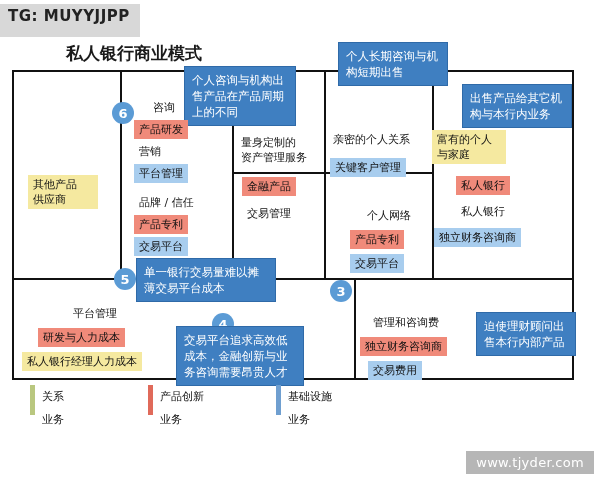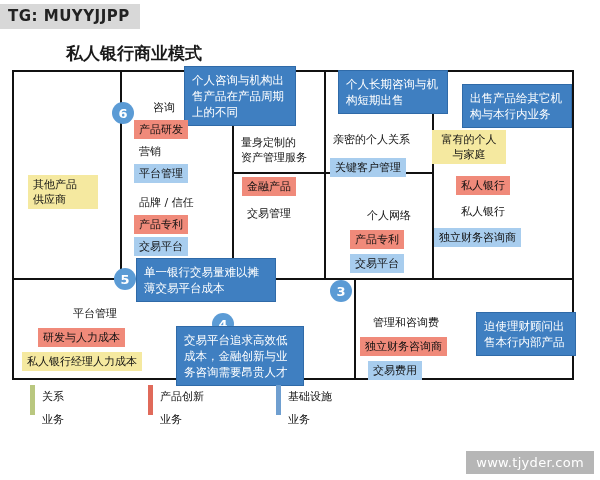--- a/index.html
+++ b/index.html
@@ -7,21 +7,21 @@
     width:600px;height:480px;
     background:#ffffff;
     font-family:"DejaVu Sans","Liberation Sans",sans-serif;
     position:relative;
     overflow:hidden;
   }
   .tag{
     position:absolute;left:0;top:4px;
     background:#d8d8d8;color:#222;
     font-size:15px;font-weight:bold;
-    padding:3px 10px 4px 8px;
+    padding:3px 10px 12px 8px;
     letter-spacing:0.5px;
   }
   .watermark{
     position:absolute;right:6px;bottom:6px;
     background:#b6b6b6;color:#ffffff;
     font-size:13px;padding:4px 10px;
     letter-spacing:0.3px;
   }
   .title{
     position:absolute;left:66px;top:42px;
@@ -93,21 +93,21 @@
   <div class="hline" style="top:100px;left:310px;width:108px;right:auto;"></div>
   <div class="vline" style="left:340px;top:206px;height:102px;"></div>
 </div>
 
 <div class="num" style="left:112px;top:102px;">6</div>
 <div class="num" style="left:114px;top:268px;">5</div>
 <div class="num" style="left:212px;top:313px;">4</div>
 <div class="num" style="left:330px;top:280px;">3</div>
 
 <div class="callout" style="left:184px;top:66px;width:112px;">个人咨询与机构出售产品在产品周期上的不同</div>
-<div class="callout" style="left:338px;top:70px;width:110px;">个人长期咨询与机构短期出售</div>
+<div class="callout" style="left:338px;top:42px;width:110px;">个人长期咨询与机构短期出售</div>
 <div class="callout" style="left:462px;top:84px;width:110px;">出售产品给其它机构与本行内业务</div>
 <div class="callout" style="left:136px;top:258px;width:140px;">单一银行交易量难以摊薄交易平台成本</div>
 <div class="callout" style="left:176px;top:326px;width:128px;">交易平台追求高效低成本，金融创新与业务咨询需要昂贵人才</div>
 <div class="callout" style="left:476px;top:312px;width:100px;">迫使理财顾问出售本行内部产品</div>
 
 <div class="chip yellow multi" style="left: 28px; top: 175px; width: 60px; white-space: pre-line;">其他产品
 供应商</div>
 
 <div class="chip plain" style="left:148px;top:98px;">咨询</div>
 <div class="chip red" style="left:134px;top:120px;">产品研发</div>
@@ -121,21 +121,21 @@
 资产管理服务</div>
 <div class="chip red" style="left:242px;top:177px;">金融产品</div>
 <div class="chip plain" style="left:242px;top:204px;">交易管理</div>
 
 <div class="chip plain" style="left:328px;top:130px;">亲密的个人关系</div>
 <div class="chip blue" style="left:330px;top:158px;">关键客户管理</div>
 <div class="chip plain" style="left:350px;top:206px;margin-left:12px;">个人网络</div>
 <div class="chip red" style="left:350px;top:230px;">产品专利</div>
 <div class="chip blue" style="left:350px;top:254px;">交易平台</div>
 
-<div class="chip yellow multi" style="left: 432px; top: 130px; width: 64px; white-space: pre-line; text-align: center;">富有的个人
+<div class="chip yellow multi" style="left: 432px; top: 130px; width: 64px; white-space: pre-line;">富有的个人
 与家庭</div>
 <div class="chip red" style="left:456px;top:176px;">私人银行</div>
 <div class="chip plain" style="left:456px;top:202px;">私人银行</div>
 <div class="chip blue" style="left:434px;top:228px;">独立财务咨询商</div>
 
 <div class="chip plain" style="left:68px;top:304px;">平台管理</div>
 <div class="chip red" style="left:38px;top:328px;">研发与人力成本</div>
 <div class="chip yellow" style="left:22px;top:352px;">私人银行经理人力成本</div>
 
 <div class="chip plain" style="left:368px;top:313px;">管理和咨询费</div>

